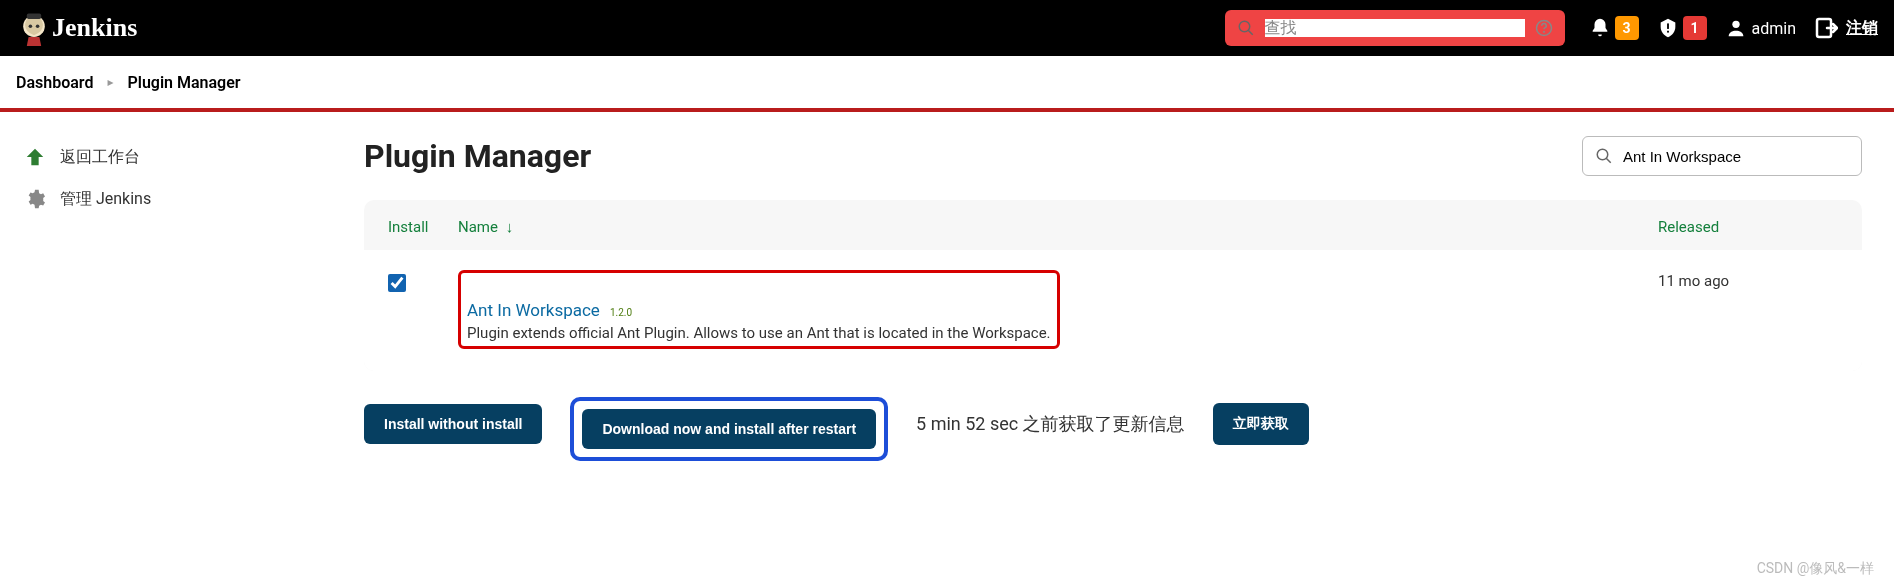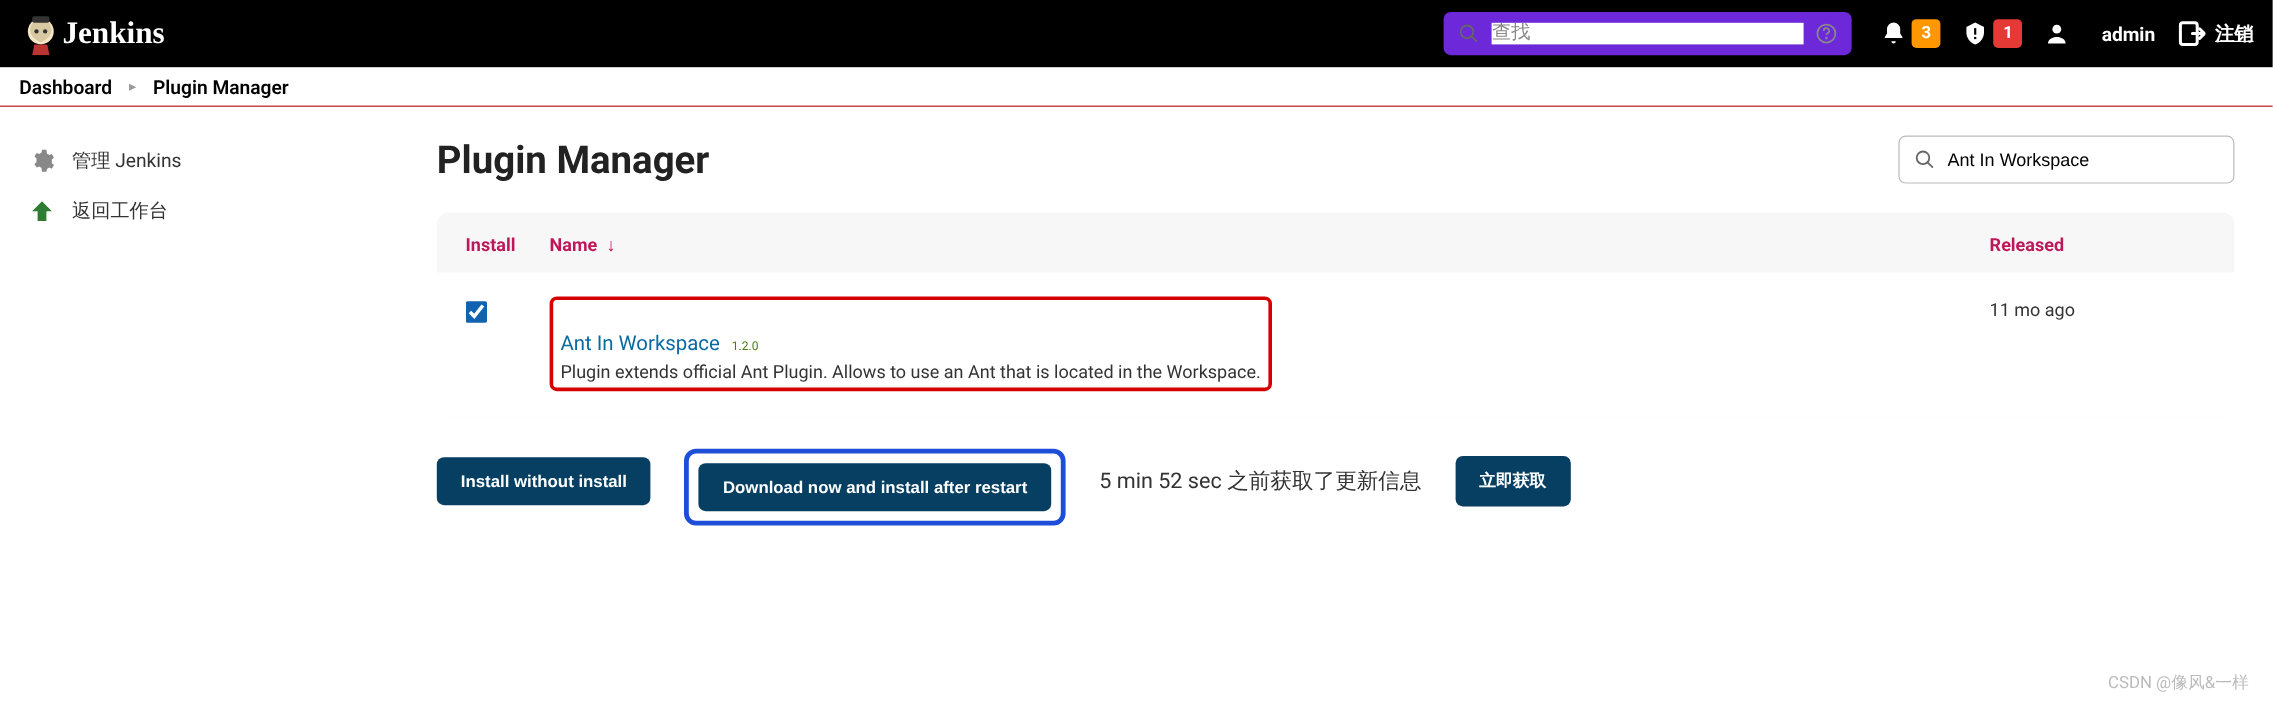--- a/index.html
+++ b/index.html
@@ -4,34 +4,34 @@
   <style>
     * { margin: 0; padding: 0; box-sizing: border-box; }
     body { font-family: -apple-system, BlinkMacSystemFont, "Segoe UI", Roboto, "Helvetica Neue", Arial, sans-serif; background: #fff; color: #333; }
 
     
     .topbar { background: #000; color: #fff; height: 56px; display: flex; align-items: center; padding: 0 16px; }
     .logo-section { display: flex; align-items: center; gap: 0; }
     .logo-img { width: 36px; height: 36px; }
     .logo-text { font-family: Georgia, "Times New Roman", serif; font-weight: bold; font-size: 26px; color: #fff; }
     .topbar-spacer { flex: 1; }
-    .search-box { display: flex; align-items: center; background: #6d28d9; border-radius: 6px; height: 36px; width: 340px; padding: 0 12px; gap: 10px; }
+    .search-box { display: flex; align-items: center; background: #ef4444; border-radius: 6px; height: 36px; width: 340px; padding: 0 12px; gap: 10px; }
     .search-box input { flex: 1; border: none; outline: none; font-size: 16px; color: #333; }
     .search-box input::placeholder { color: #888; }
     .help-icon { color: #888; font-size: 16px; }
     .topbar-right { display: flex; align-items: center; gap: 18px; margin-left: 24px; }
     .icon-badge { display: flex; align-items: center; gap: 4px; }
     .badge { display: inline-flex; align-items: center; justify-content: center; min-width: 24px; height: 24px; border-radius: 4px; font-size: 14px; font-weight: bold; padding: 0 6px; }
     .badge-orange { background: #ff9800; color: #fff; }
     .badge-red { background: #e53935; color: #fff; }
-    .user-sect { display: flex; align-items: center; gap: 26px; font-weight: bold; font-size: 16px; }
+    .user-sect { display: flex; align-items: center; gap: 5px; font-weight: normal; font-size: 16px; }
     .logout-sect { display: flex; align-items: center; gap: 8px; font-weight: bold; font-size: 16px; text-decoration: underline; }
 
     
-    .breadcrumbs { height: 33px; border-bottom: 1px solid #b91c1c; display: flex; align-items: center; padding: 0 16px; gap: 14px; }
+    .breadcrumbs { height: 56px; border-bottom: 4px solid #b91c1c; display: flex; align-items: center; padding: 0 16px; gap: 14px; }
     .breadcrumbs a { color: #000; font-weight: 600; font-size: 16px; text-decoration: none; }
     .breadcrumb-sep { color: #999; font-size: 12px; }
 
     
     .page { display: flex; }
     .sidebar { width: 340px; padding: 24px 12px; }
     .side-item { display: flex; align-items: center; gap: 14px; padding: 10px 12px; font-size: 16px; cursor: pointer; border-radius: 6px; }
 
     .main { flex: 1; padding: 24px 32px 40px 24px; }
     .page-title-row { display: flex; align-items: center; justify-content: space-between; margin-bottom: 24px; }
@@ -39,21 +39,21 @@
     .filter-box { display: flex; align-items: center; gap: 10px; border: 1px solid #bbb; border-radius: 6px; height: 40px; width: 280px; padding: 0 12px; }
     .filter-box input { flex: 1; border: none; outline: none; font-size: 15px; }
 
     
     .tabs { display: inline-flex; background: #f3f3f3; border-radius: 999px; padding: 4px; gap: 4px; margin-bottom: 36px; }
     .tab { padding: 8px 22px; font-size: 15px; border-radius: 999px; cursor: pointer; color: #333; font-weight: 600; }
     .tab.active { background: #fff; color: #0b6aa2; }
 
     
     .table-card { background: #f7f7f7; border-radius: 10px; padding: 0; }
-    .table-header { display: flex; padding: 18px 24px 14px 24px; font-weight: 700; font-size: 15px; color: #be185d; justify-content: space-between; }
+    .table-header { display: flex; padding: 18px 24px 14px 24px; font-weight: 400; font-size: 15px; color: #15803d; justify-content: space-between; }
     .col-install { width: 70px; }
     .col-name { flex: 1; }
     .col-released { width: 180px; }
     .sort-arrow { margin-left: 4px; }
 
     .table-body { background: #fff; border-radius: 0 0 10px 10px; }
     .plugin-row { display: flex; align-items: flex-start; padding: 20px 24px 22px 24px; }
     .plugin-check { width: 70px; padding-top: 4px; }
     .plugin-check input { width: 18px; height: 18px; accent-color: #1163b0; }
     .plugin-name-cell { flex: 1; }
@@ -154,33 +154,33 @@
   <a href="#">Dashboard</a>
   <span class="breadcrumb-sep">▸</span>
   <a href="#">Plugin Manager</a>
 </div>
 
 <div class="page">
 
   <div class="sidebar">
     <div class="side-item">
       <span>
+        <svg width="22" height="22" viewBox="0 0 24 24">
+            <path d="M12 3l9 9h-5v9H8v-9H3l9-9z" fill="#2e7d32"></path>
+          </svg>
+      </span>
+      <span>返回工作台</span>
+    </div>
+    <div class="side-item">
+      <span>
         <svg width="22" height="22" viewBox="0 0 24 24" fill="#888">
             <path d="M12 8a4 4 0 1 0 0 8 4 4 0 0 0 0-8zm9 4a7 7 0 0 0-.1-1.2l2-1.6-2-3.4-2.4 1a7 7 0 0 0-2-1.2L16 2h-4l-.5 2.6a7 7 0 0 0-2 1.2l-2.4-1-2 3.4 2 1.6A7 7 0 0 0 7 12c0 .4 0 .8.1 1.2l-2 1.6 2 3.4 2.4-1c.6.5 1.3.9 2 1.2L12 22h4l.5-2.6c.7-.3 1.4-.7 2-1.2l2.4 1 2-3.4-2-1.6c.1-.4.1-.8.1-1.2z"></path>
           </svg>
       </span>
       <span>管理 Jenkins</span>
-    </div>
-    <div class="side-item">
-      <span>
-        <svg width="22" height="22" viewBox="0 0 24 24">
-            <path d="M12 3l9 9h-5v9H8v-9H3l9-9z" fill="#2e7d32"></path>
-          </svg>
-      </span>
-      <span>返回工作台</span>
     </div>
   </div>
 
   <div class="main">
     <div class="page-title-row">
       <h1 class="page-title">Plugin Manager</h1>
       <div class="filter-box">
         <span>
           <svg width="18" height="18" viewBox="0 0 24 24" fill="none" stroke="#666" stroke-width="2">
               <circle cx="10" cy="10" r="7"></circle>

